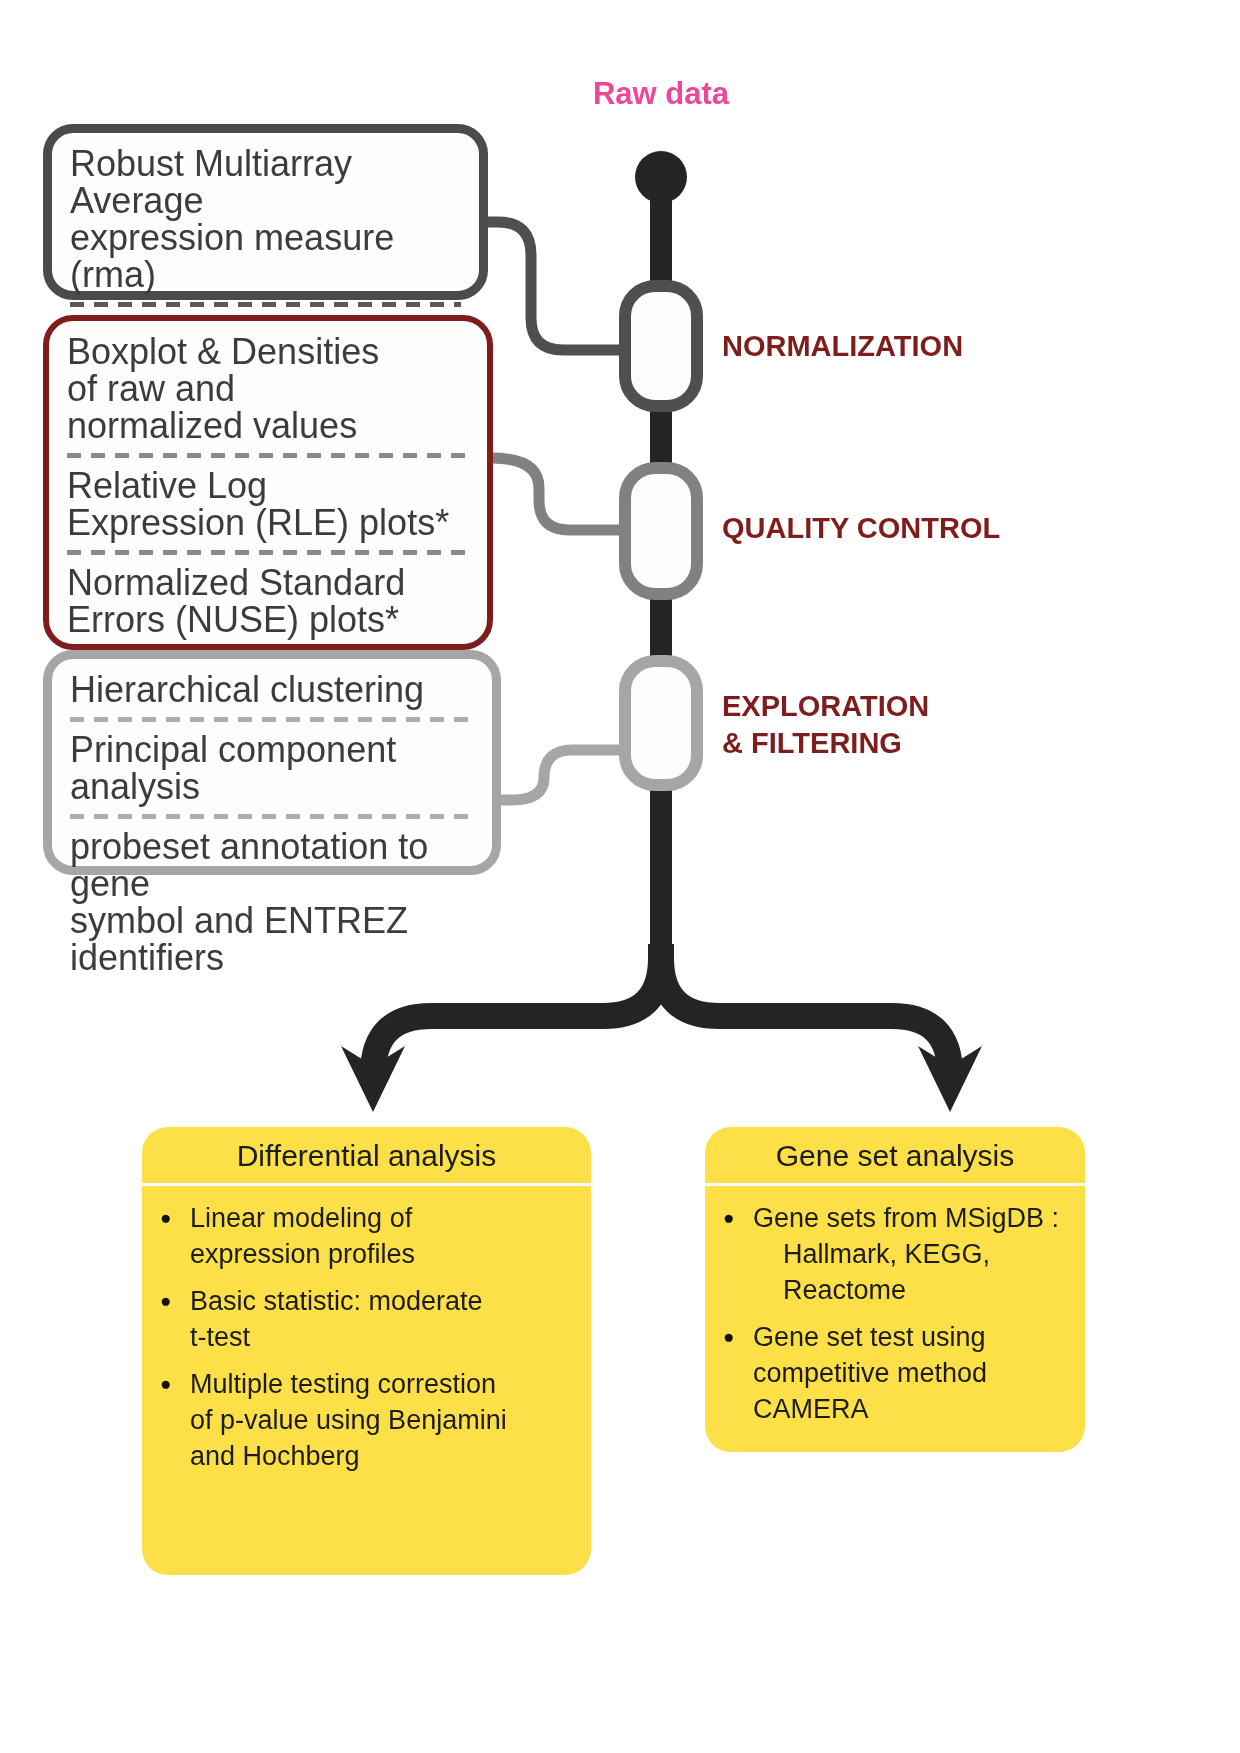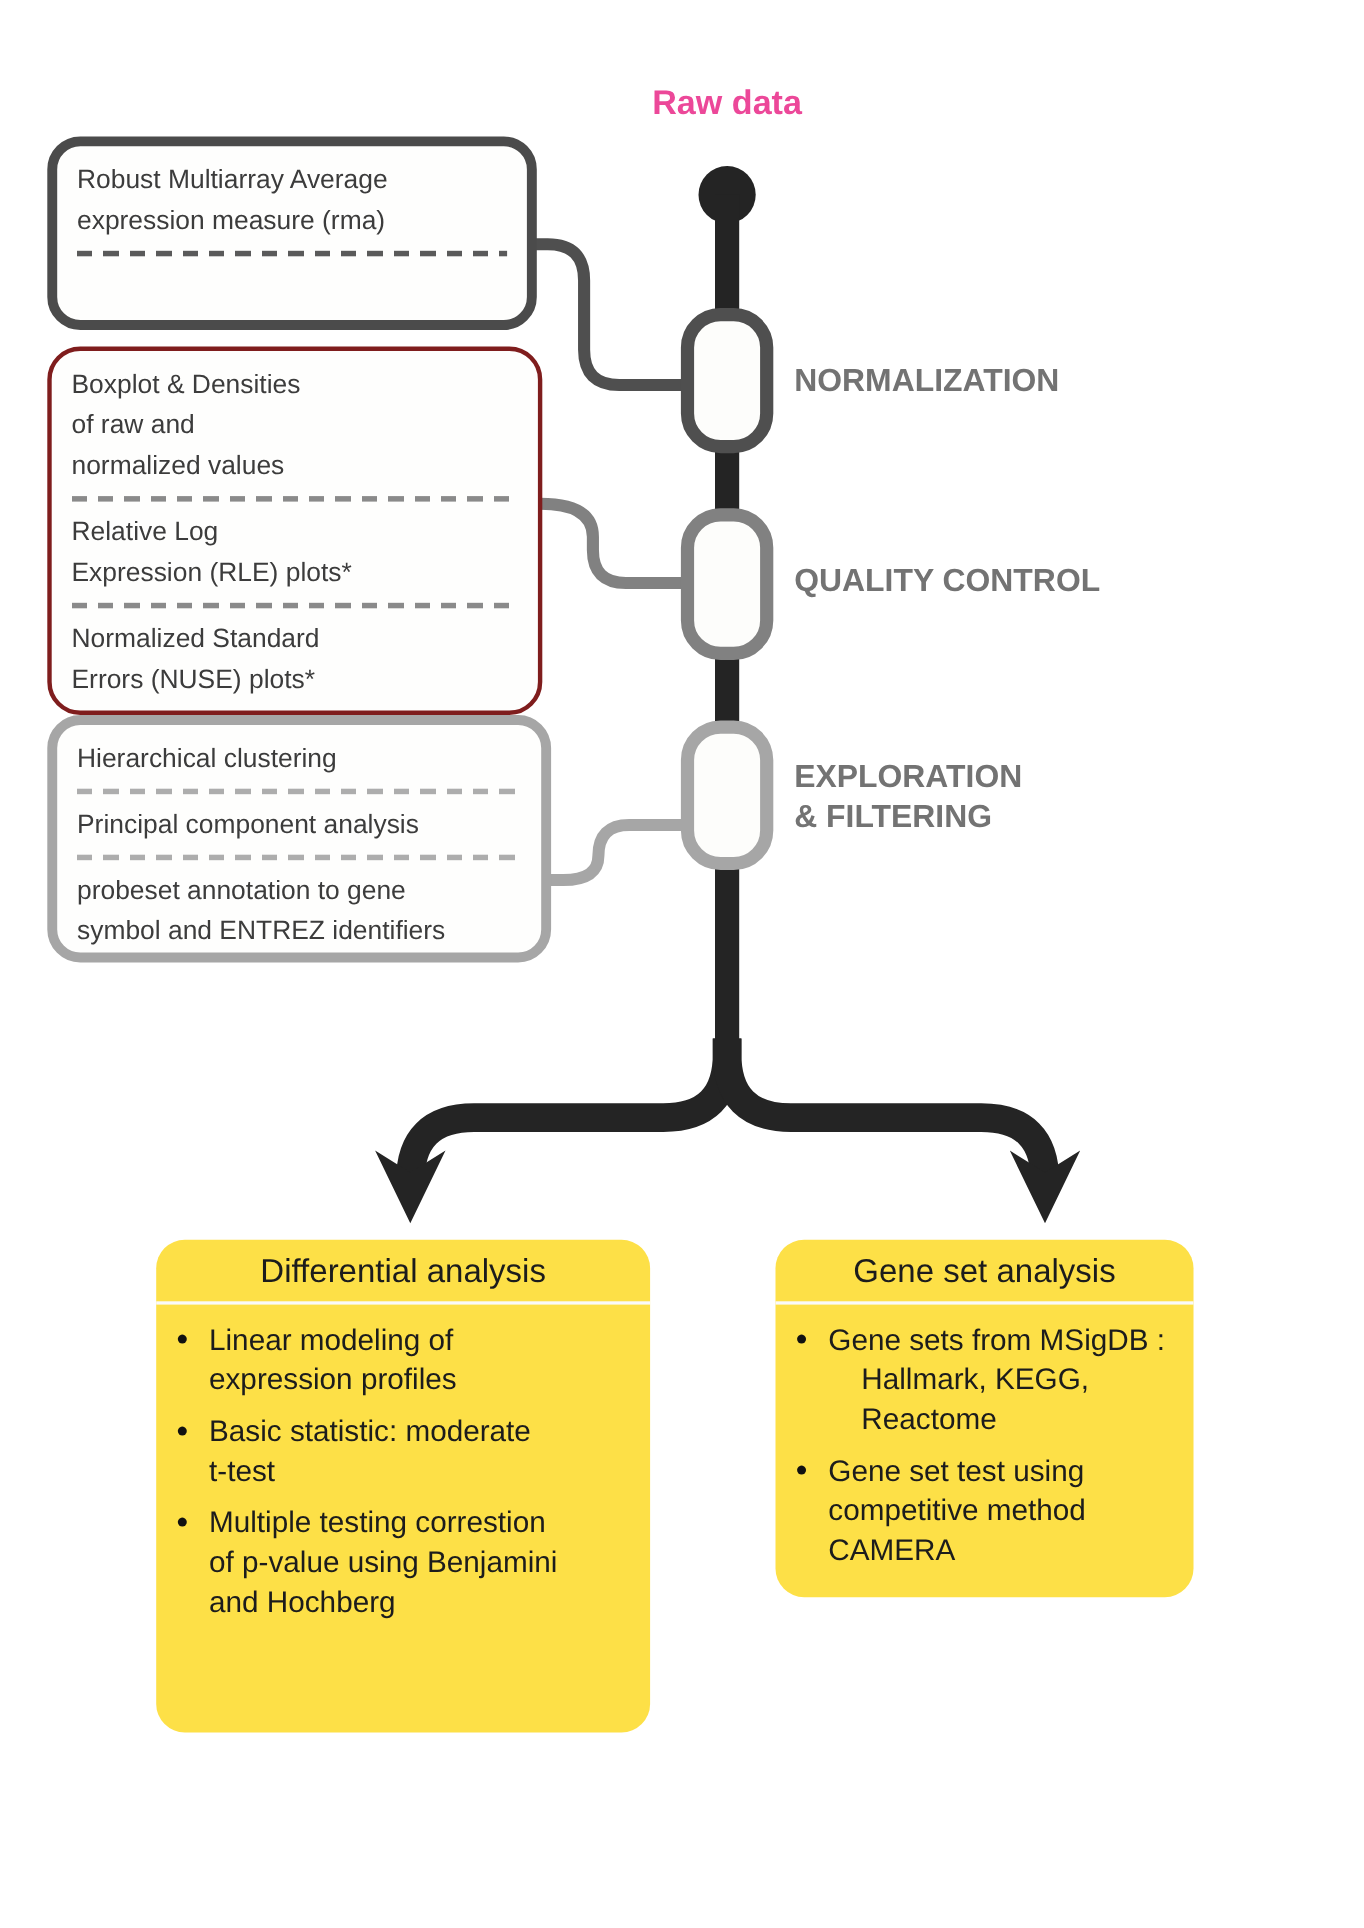--- a/index.html
+++ b/index.html
@@ -5,37 +5,37 @@
   html,body{margin:0;padding:0;background:#ffffff;}
   body{font-family:"Liberation Sans","DejaVu Sans",sans-serif;color:#3c3c3c;}
   #canvas{position:relative;width:1240px;height:1753px;background:#ffffff;overflow:hidden;}
   #flow-svg{position:absolute;left:0;top:0;z-index:0;}
 
   .raw-label{position:absolute;left:536px;top:76px;width:250px;text-align:center;
     font-size:31px;font-weight:bold;color:#ec4899;z-index:2;}
 
   .step-box{position:absolute;left:43px;background:#fefefd;border-radius:30px;
     box-sizing:border-box;padding:12px 18px;z-index:2;}
-  .step-box .row{font-size:24px;line-height:37px;color:#3c3c3c;white-space:pre-line;}
+  .step-box .row{font-size:36px;line-height:37px;color:#3c3c3c;white-space:pre-line;}
   .divider{height:5px;margin:9px 0 9px 0;}
   .b1{border:9px solid #4b4b4b;}
-  .b2{border:4px solid #7f1d1d;}
+  .b2{border:6px solid #7f1d1d;}
   .b3{border:9px solid #a6a6a6;}
   .d1{background:repeating-linear-gradient(to right,#5a5a5a 0 14px,transparent 14px 24px);}
   .d2{background:repeating-linear-gradient(to right,#8a8a8a 0 14px,transparent 14px 24px);}
   .d3{background:repeating-linear-gradient(to right,#adadad 0 14px,transparent 14px 24px);}
 
   .pill{position:absolute;left:619px;width:84px;box-sizing:border-box;
     background:#fdfdfb;border-radius:36px;z-index:2;}
   .p1{top:280px;height:132px;border:12px solid #4f4f4f;}
   .p2{top:462px;height:138px;border:12px solid #818181;}
   .p3{top:655px;height:136px;border:12px solid #a6a6a6;}
 
   .stage-label{position:absolute;left:722px;font-size:29px;font-weight:bold;
-    color:#737373;white-space:pre-line;line-height:37px;z-index:2;}
+    color:#7f1d1d;white-space:pre-line;line-height:37px;z-index:2;}
   .sl1{top:328px;} .sl2{top:510px;} .sl3{top:688px;}
 
   .panel{position:absolute;background:#fde047;border-radius:26px;z-index:2;
     box-sizing:border-box;}
   .panel-left{left:142px;top:1127px;width:449px;height:448px;}
   .panel-right{left:705px;top:1127px;width:380px;height:325px;}
   .panel-title{font-size:30px;color:#1c1c1c;text-align:center;padding:12px 10px 10px 10px;}
   .panel-sep{height:3px;background:#fafaf9;}
   .panel-body{padding:14px 16px 10px 16px;}
   .bullet{position:relative;padding-left:32px;margin-bottom:11px;

